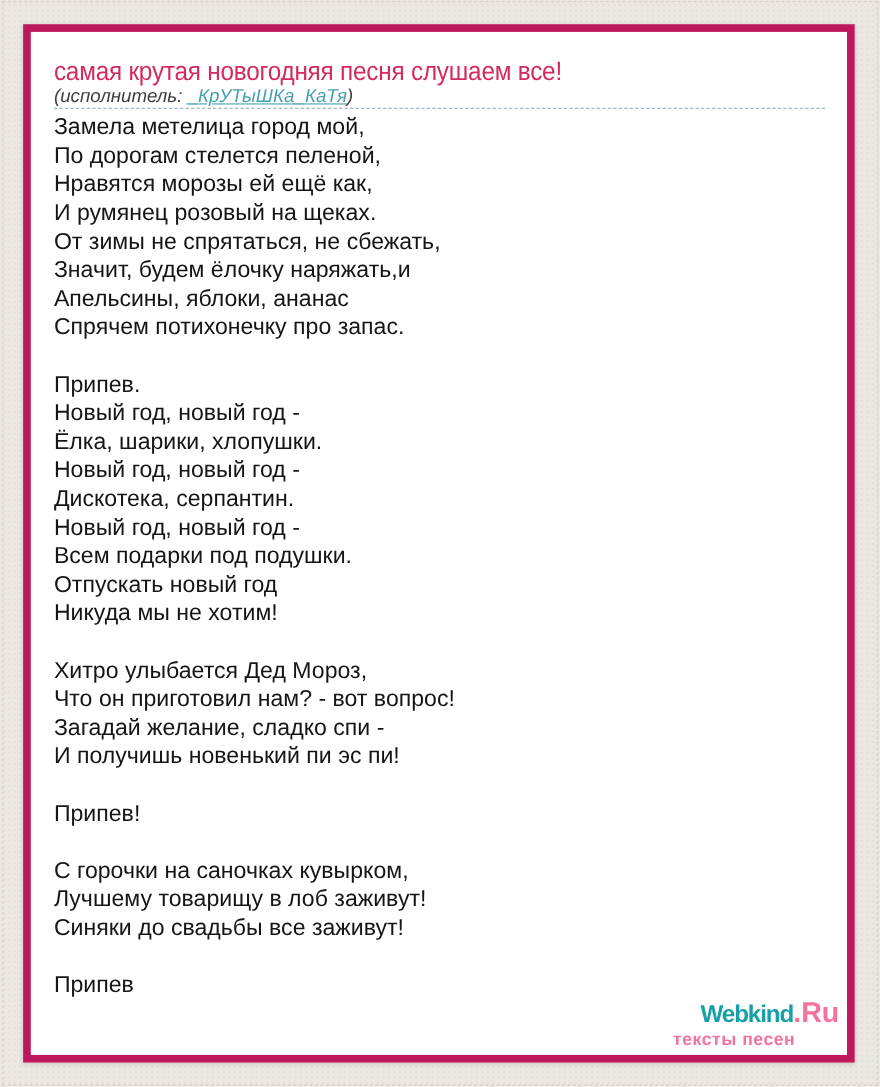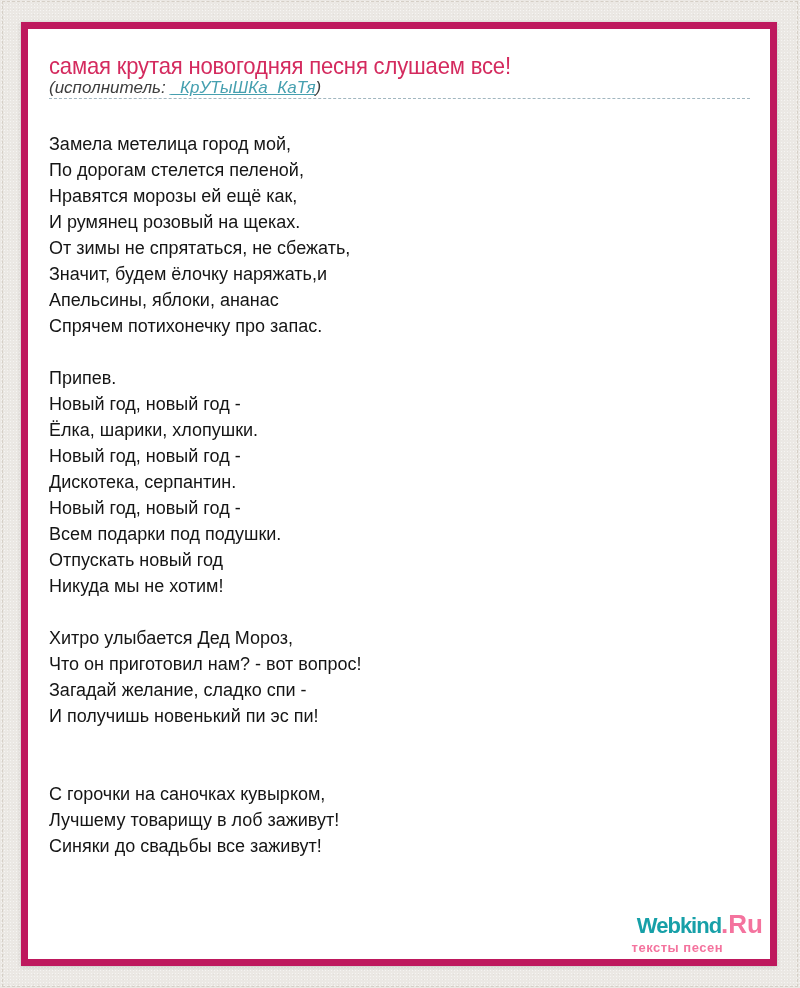--- a/index.html
+++ b/index.html
@@ -54,22 +54,22 @@
     padding-bottom: 2px;
     border-bottom: 1px dashed var(--separator, #a2b7c0);
     font-style: italic;
   }
   .artist-link {
     color: var(--artist-link, #46a0b0);
     text-decoration: underline;
     cursor: pointer;
   }
   .lyrics {
-    margin-top: 32px;
-    font-size: 18px;
+    margin-top: 4px;
+    font-size: 21px;
     color: var(--lyrics-text, #151515);
   }
   .lyric-line {
     height: 26px;
     line-height: 26px;
     white-space: nowrap;
   }
   .logo {
     position: absolute;
     right: 7px;
@@ -88,21 +88,21 @@
     font-size: 22px;
     letter-spacing: -1px;
     color: var(--logo-teal, #17a0a8);
   }
   .logo-tld {
     font-size: 26px;
     color: var(--logo-pink, #f4739e);
   }
   .logo-tagline {
     font-weight: 700;
-    font-size: 13px;
+    font-size: 16px;
     letter-spacing: 0.5px;
     color: var(--logo-pink, #f4739e);
     margin: -4px 40px 0 0;
   }
 </style>
 </head>
 <body>
 
 <div class="frame"></div>
 
@@ -128,24 +128,26 @@
       <div class="lyric-line">Новый год, новый год -</div>
       <div class="lyric-line">Всем подарки под подушки.</div>
       <div class="lyric-line">Отпускать новый год</div>
       <div class="lyric-line">Никуда мы не хотим!</div>
       <div class="lyric-line">&nbsp;</div>
       <div class="lyric-line">Хитро улыбается Дед Мороз,</div>
       <div class="lyric-line">Что он приготовил нам? - вот вопрос!</div>
       <div class="lyric-line">Загадай желание, сладко спи -</div>
       <div class="lyric-line">И получишь новенький пи эс пи!</div>
       <div class="lyric-line">&nbsp;</div>
+      <div class="lyric-line">Припев!</div>
       <div class="lyric-line">&nbsp;</div>
       <div class="lyric-line">С горочки на саночках кувырком,</div>
       <div class="lyric-line">Лучшему товарищу в лоб заживут!</div>
       <div class="lyric-line">Синяки до свадьбы все заживут!</div>
       <div class="lyric-line">&nbsp;</div>
+      <div class="lyric-line">Припев</div>
     </div>
 
   <a class="logo">
     <div class="logo-line"><span class="logo-main">Webkind</span><span class="logo-tld">.Ru</span></div>
     <div class="logo-tagline">тексты песен</div>
   </a>
 </main>
 
 </body></html>

